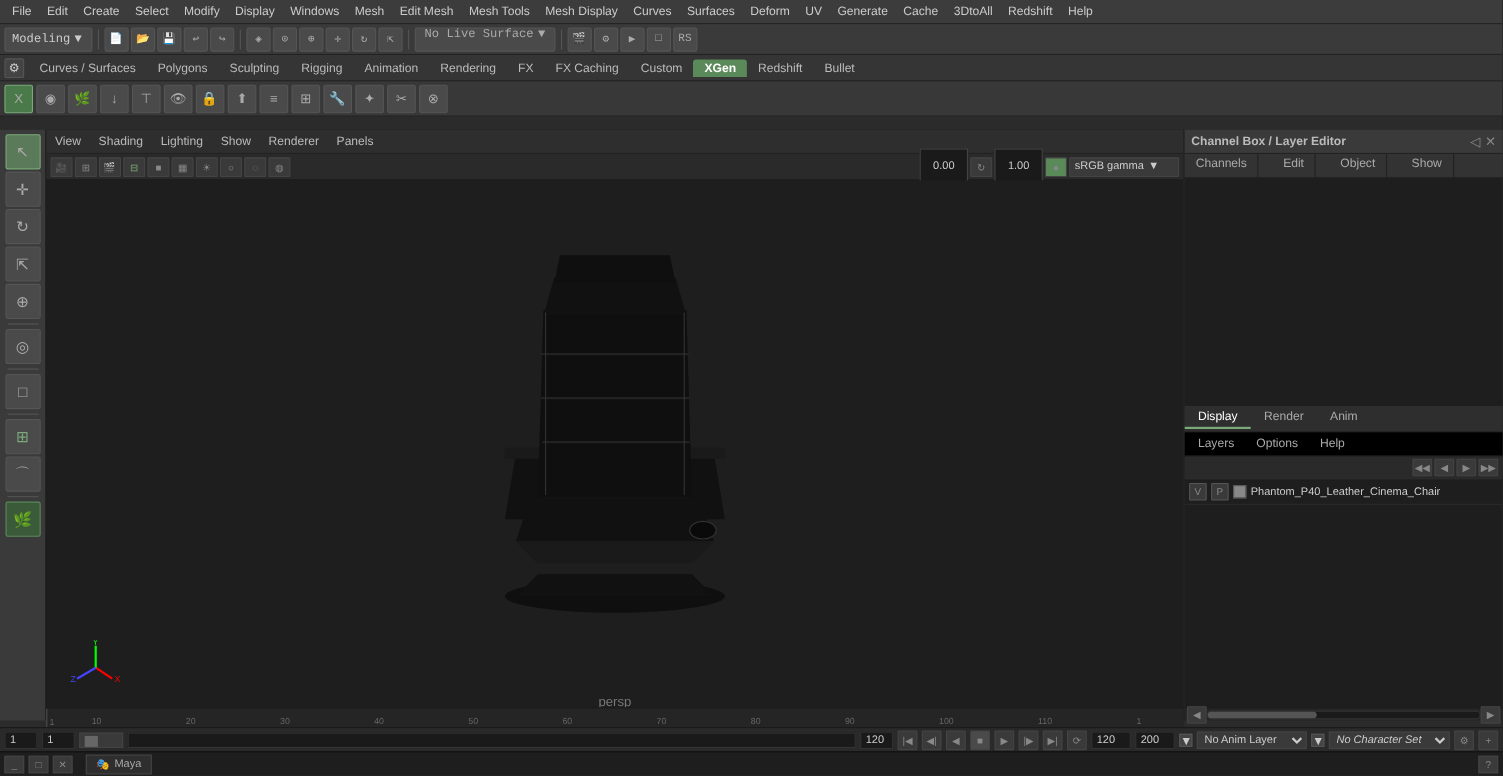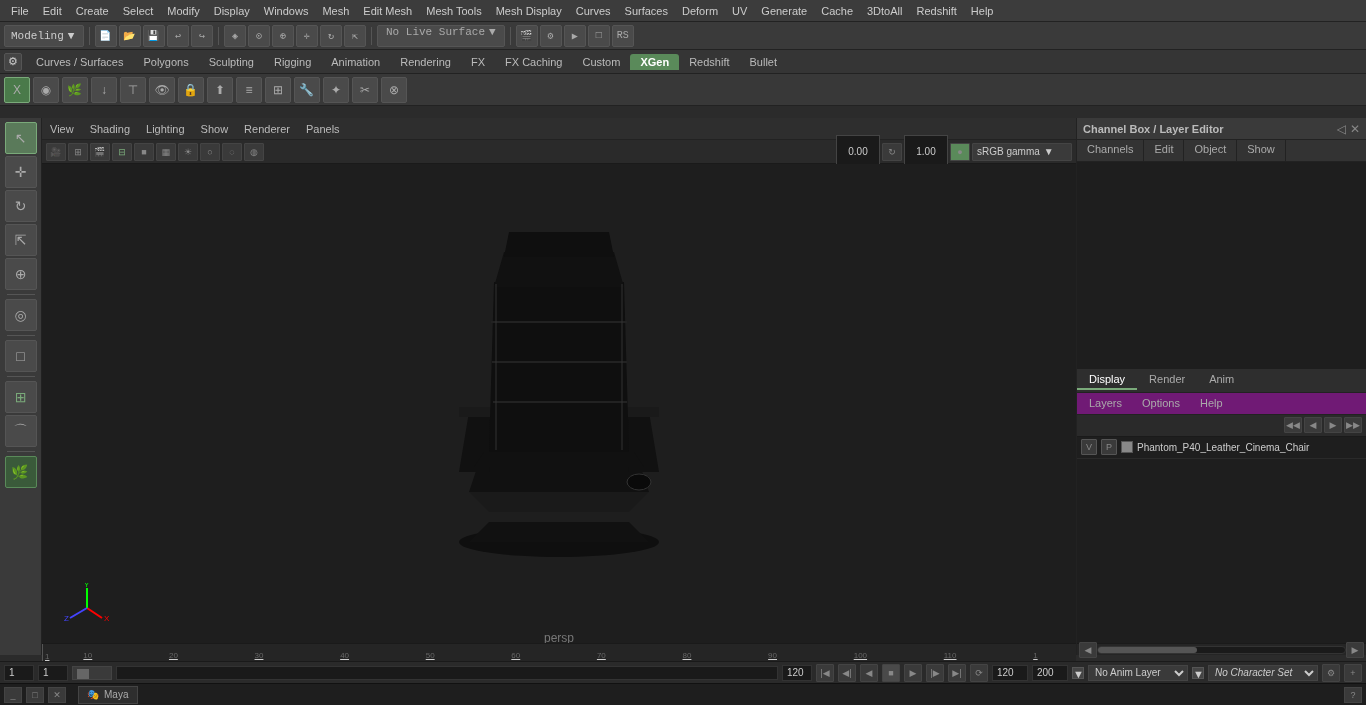--- a/index.html
+++ b/index.html
@@ -285,20 +285,21 @@
       padding: 0 6px;
     }
     .rp-title { color: #bbb; font-size: 11px; font-weight: bold; }
     .rp-close { cursor: pointer; color: #888; font-size: 12px; }
 
     #channel-box-tabs {
       display: flex;
       height: 22px;
       background: #333;
       border-bottom: 1px solid #222;
+      gap: 12px;
     }
     .cb-tab {
       padding: 3px 10px;
       cursor: pointer;
       color: #aaa;
       font-size: 11px;
       border-right: 1px solid #222;
     }
 
     #display-tabs {
@@ -314,21 +315,21 @@
       color: #aaa;
       font-size: 11px;
       border-bottom: 2px solid transparent;
     }
     .display-tab.active { color: #fff; border-bottom-color: #7aaa7a; }
 
     #layers-header {
       display: flex;
       align-items: center;
       height: 22px;
-      background: #701a75;
+      background: #000000;
       border-bottom: 1px solid #222;
       padding: 0 4px;
       gap: 4px;
     }
     .layers-tab {
       padding: 2px 8px;
       cursor: pointer;
       color: #aaa;
       font-size: 11px;
     }
@@ -739,21 +740,21 @@
   <div id="right-scrollbar">
     <div class="layers-btn">◀</div>
     <div class="scrollbar-track">
       <div class="scrollbar-thumb"></div>
     </div>
     <div class="layers-btn">▶</div>
   </div>
 </div>
 
 <div style="position:absolute; bottom:44px; left:42px; right:290px; height:18px; background:#252525; border-top:1px solid #1a1a1a; display:flex; align-items:flex-end; overflow:hidden;">
-  <div style="display:flex; width:100%; height:100%;text-decoration:underline;">
+  <div style="display:flex; width:100%; height:100%;">
     <div style="width:3px; height:100%; border-left:1px solid #555; color:#666; font-size:8px; padding-left:2px; display:flex; align-items:flex-end;">1</div>
     <div style="flex:1; display:flex; justify-content:space-around; align-items:flex-end; padding-bottom:1px;">
       <span style="color:#666;font-size:8px;">10</span>
       <span style="color:#666;font-size:8px;text-align:center;">20</span>
       <span style="color:#666;font-size:8px;">30</span>
       <span style="color:#666;font-size:8px;">40</span>
       <span style="color:#666;font-size:8px;">50</span>
       <span style="color:#666;font-size:8px;">60</span>
       <span style="color:#666;font-size:8px;">70</span>
       <span style="color:#666;font-size:8px;">80</span>

